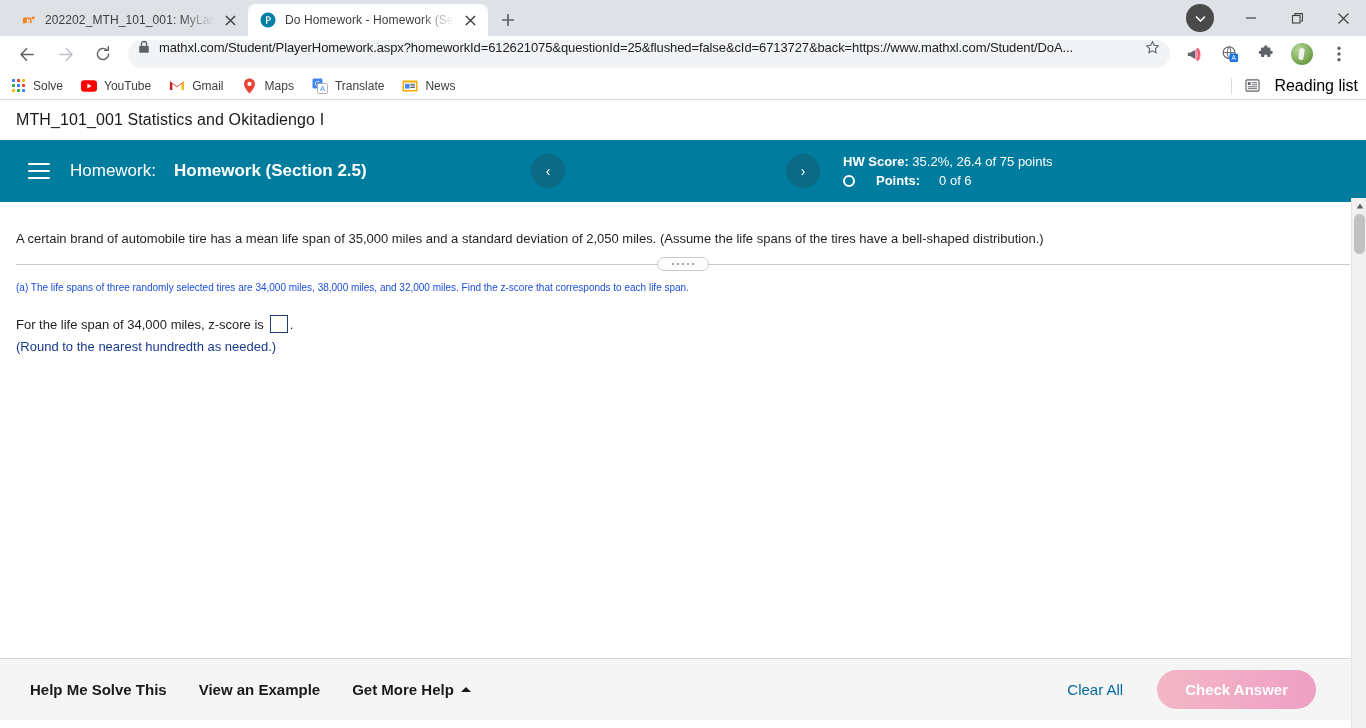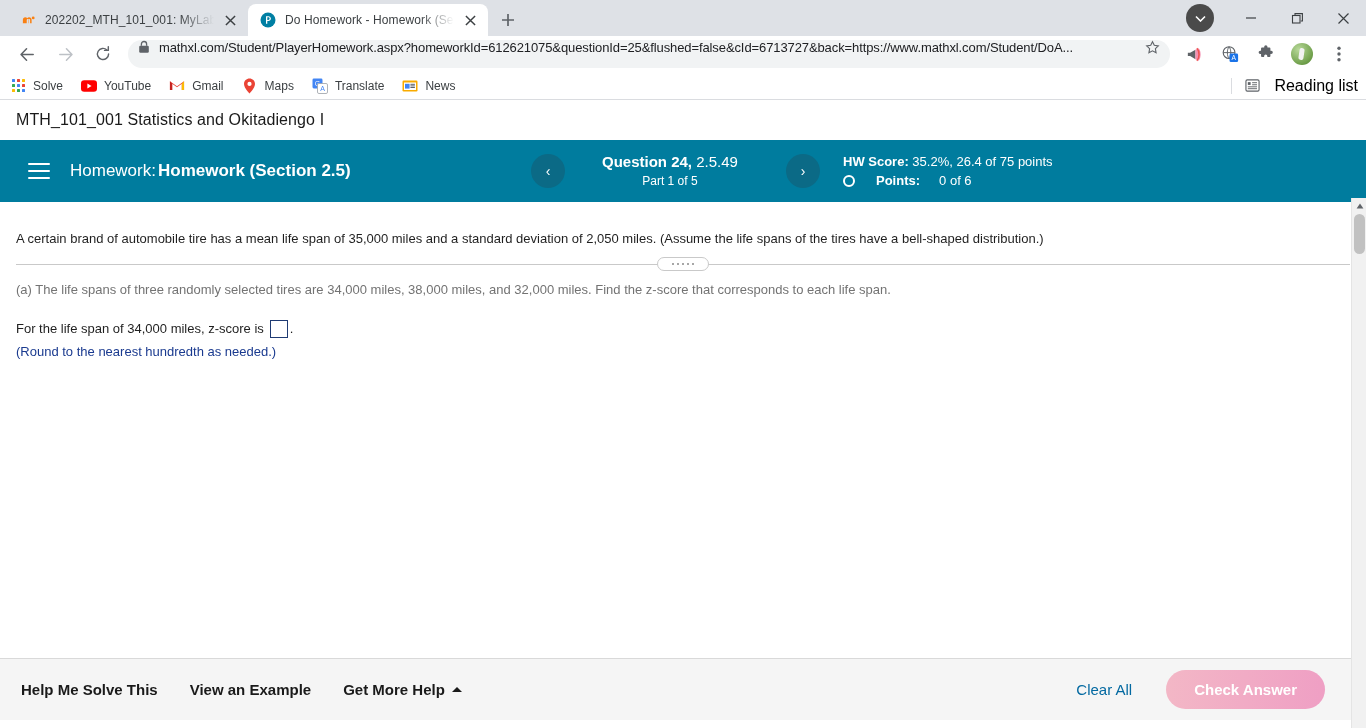--- a/index.html
+++ b/index.html
@@ -168,21 +168,21 @@
     background: #007c9e;
     display: flex;
     align-items: center;
     padding: 0 0 0 28px;
     color: #ffffff;
     position: relative;
   }
   .hamburger { width: 22px; display: flex; flex-direction: column; gap: 5px; margin-right: 20px; }
   .hamburger i { display: block; height: 2px; background: #fff; border-radius: 1px; }
   .hw-label { font-size: 17px; font-weight: 400; }
-  .hw-label b { font-weight: 700; margin-left: 2px; }
+  .hw-label b { font-weight: 700; margin-left: 18px; }
 
   .navcirc {
     width: 34px; height: 34px; border-radius: 50%;
     background: #0b6a86;
     display: flex; align-items: center; justify-content: center;
     color: #fff; font-size: 14px;
   }
   .prev-wrap { position: absolute; left: 531px; }
   .next-wrap { position: absolute; left: 786px; }
 
@@ -245,22 +245,22 @@
     width: 52px; height: 14px;
     border: 1px solid #c9c9c9;
     border-radius: 7px;
     background: #fff;
     display: flex; align-items: center; justify-content: center;
     gap: 3px;
   }
   .divider-grip i { width: 2px; height: 2px; border-radius: 50%; background: #8a8a8a; display:block;}
 
   .q-part-a {
-    font-size: 13px;
-    color: #737373;
+    font-size: 10px;
+    color: #1d4ed8;
     margin-top: 10px;
     line-height: 1.45;
   }
   .answer-row {
     margin-top: 20px;
     font-size: 13px;
     color: #1f1f1f;
     display: flex;
     align-items: center;
   }
@@ -280,21 +280,21 @@
   
   .bottom-bar {
     position: absolute;
     left: 0; bottom: 0;
     width: 1366px;
     height: 62px;
     background: #f5f5f5;
     border-top: 1px solid #d9d9d9;
     display: flex;
     align-items: center;
-    padding: 0 21px;
+    padding: 0 30px;
   }
   .bb-link {
     font-size: 15px;
     font-weight: 700;
     color: #1a1a1a;
     margin-right: 32px;
     display: flex;
     align-items: center;
   }
   .caret-up {
@@ -577,27 +577,20 @@
           <i></i>
         </span>
       <span class="hw-label">
         <span>Homework:</span><b>Homework (Section 2.5)</b>
       </span>
 
       <span class="prev-wrap">
         <span class="navcirc">‹</span>
       </span>
 
-      <div class="q-block">
-        <div class="q-title">
-          <b>Question 24,</b>
-          <span>2.5.49</span>
-        </div>
-        <div class="q-part">Part 1 of 5</div>
-      </div>
 
       <span class="next-wrap">
         <span class="navcirc">›</span>
       </span>
 
       <div class="score-block">
         <div>
           <b>HW Score:</b>
           <span>35.2%, 26.4 of 75 points</span>
         </div>

